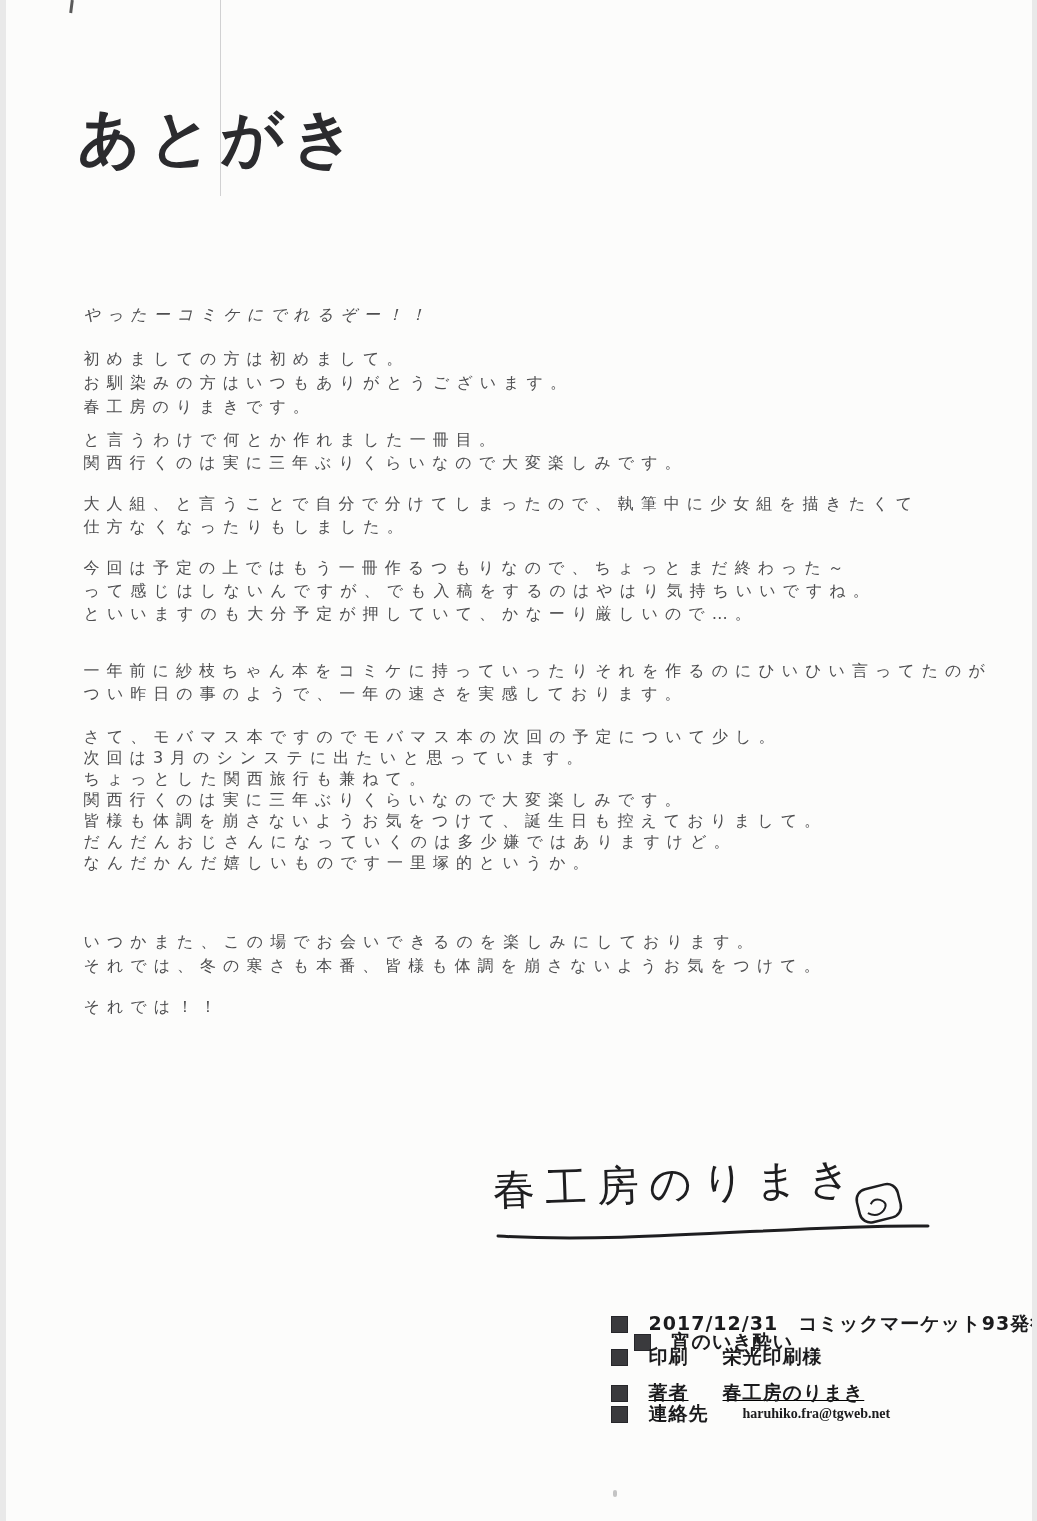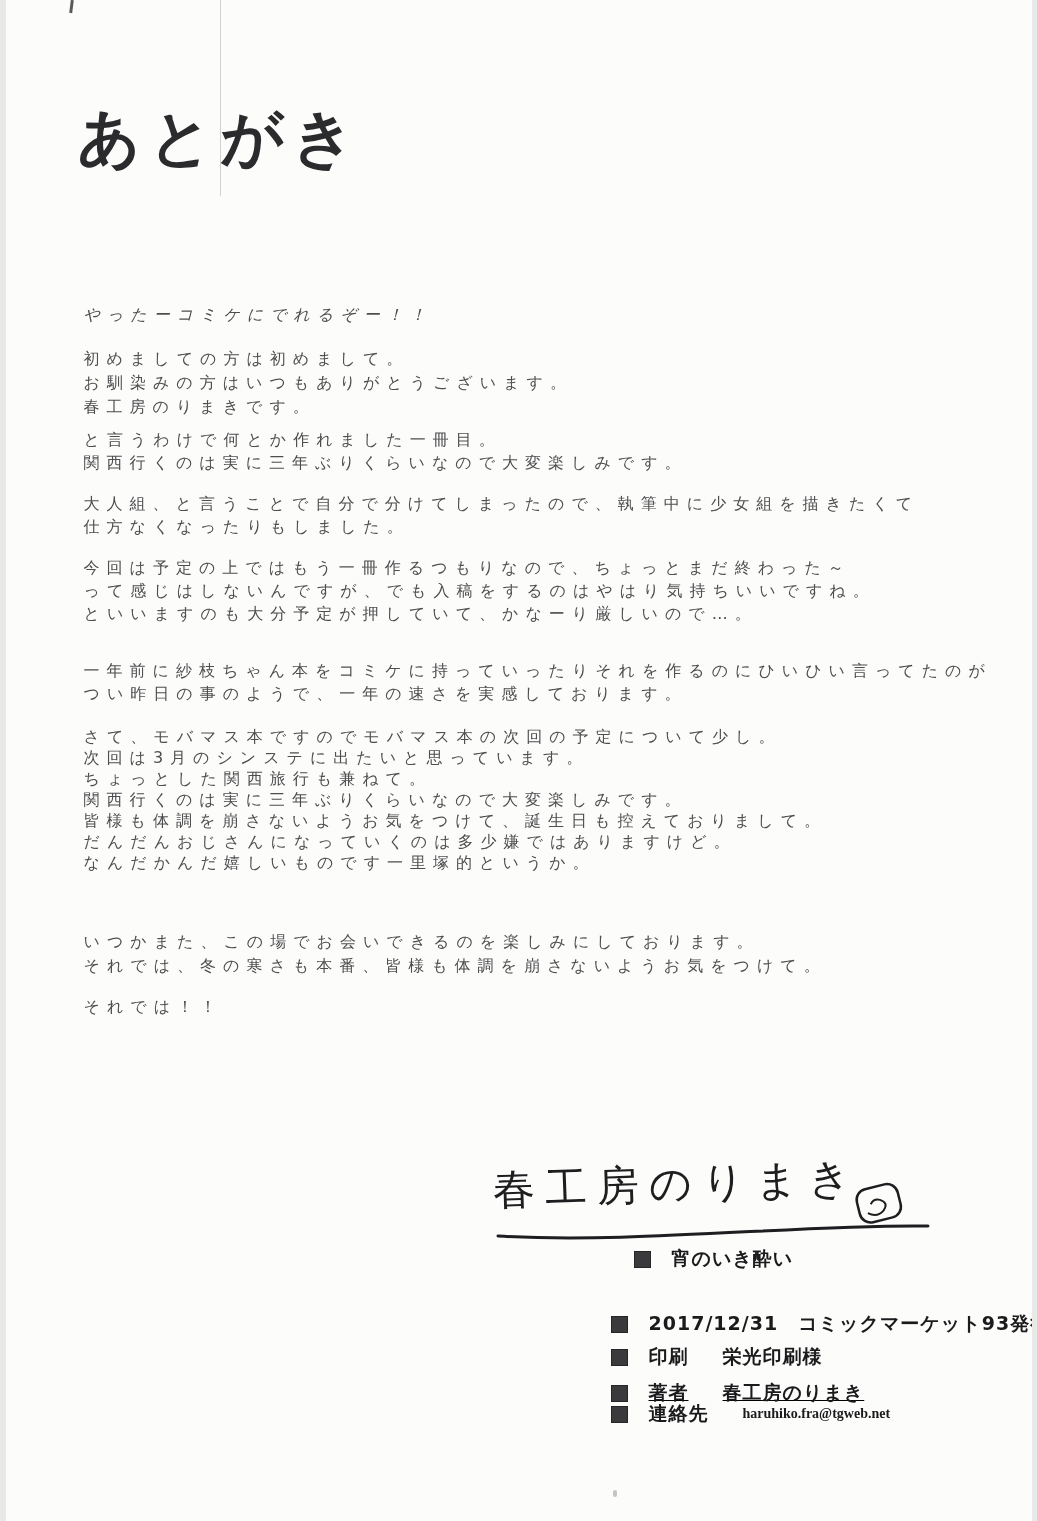--- a/index.html
+++ b/index.html
@@ -75,21 +75,21 @@
     white-space: nowrap;
     font-family: "DejaVu Sans", sans-serif;
   }
   .col-label { margin-right: 34px; }
   .mono {
     font-family: Liberation Serif, serif;
     font-weight: bold;
     font-size: 14px;
     letter-spacing: 0;
   }
-  .c0 { top: 1247px; padding-left: 23px; }
+  .c0 { top: 1330px; padding-left: 23px; }
   .c1 { top: 1312px; }
   .c2 { top: 1345px; }
   .c3 { top: 1381px; text-decoration: underline; }
   .c4 { top: 1402px; }
   
   .corner-tick { position: absolute; left: 64px; top: 0; width: 3px; height: 13px; background: #5a5a5a; transform: rotate(7deg); }
   .scan-line { position: absolute; left: 214px; top: 0; width: 1px; height: 196px; background: rgba(145,145,150,0.4); }
   .speck { position: absolute; left: 607px; top: 1490px; width: 4px; height: 7px; background: #c4c4c4; border-radius: 2px; }
 </style>
 </head>

